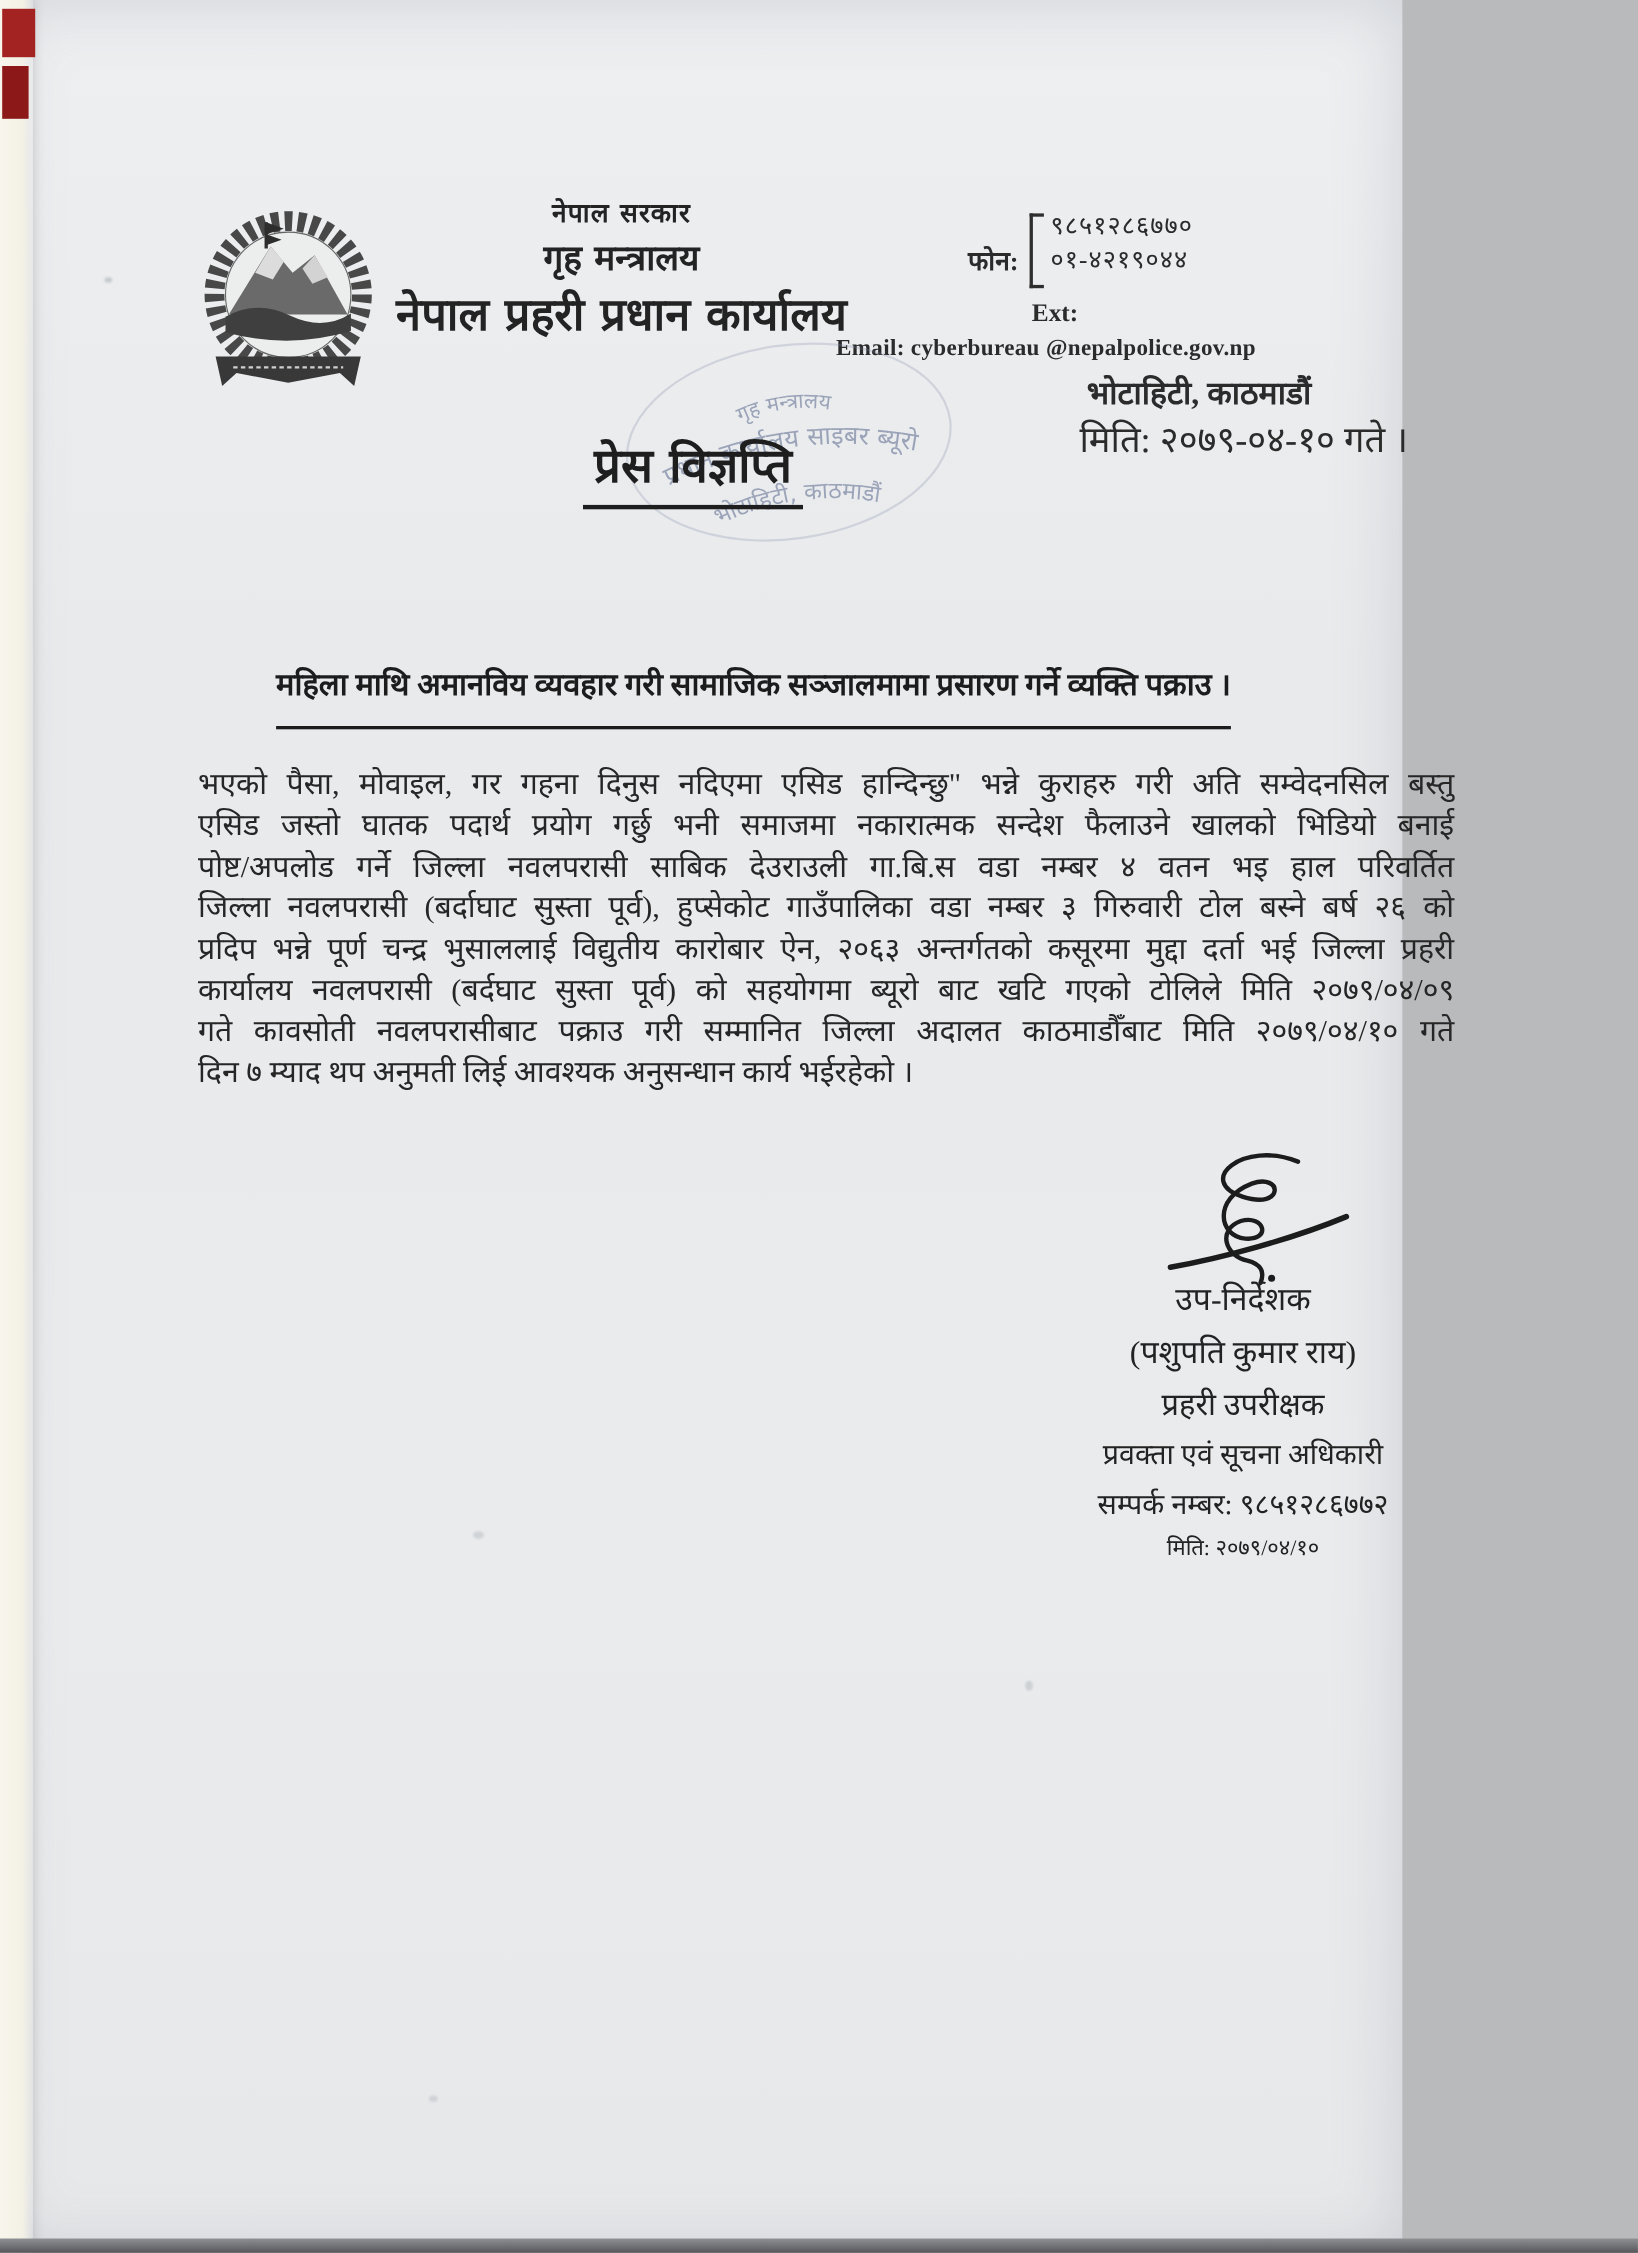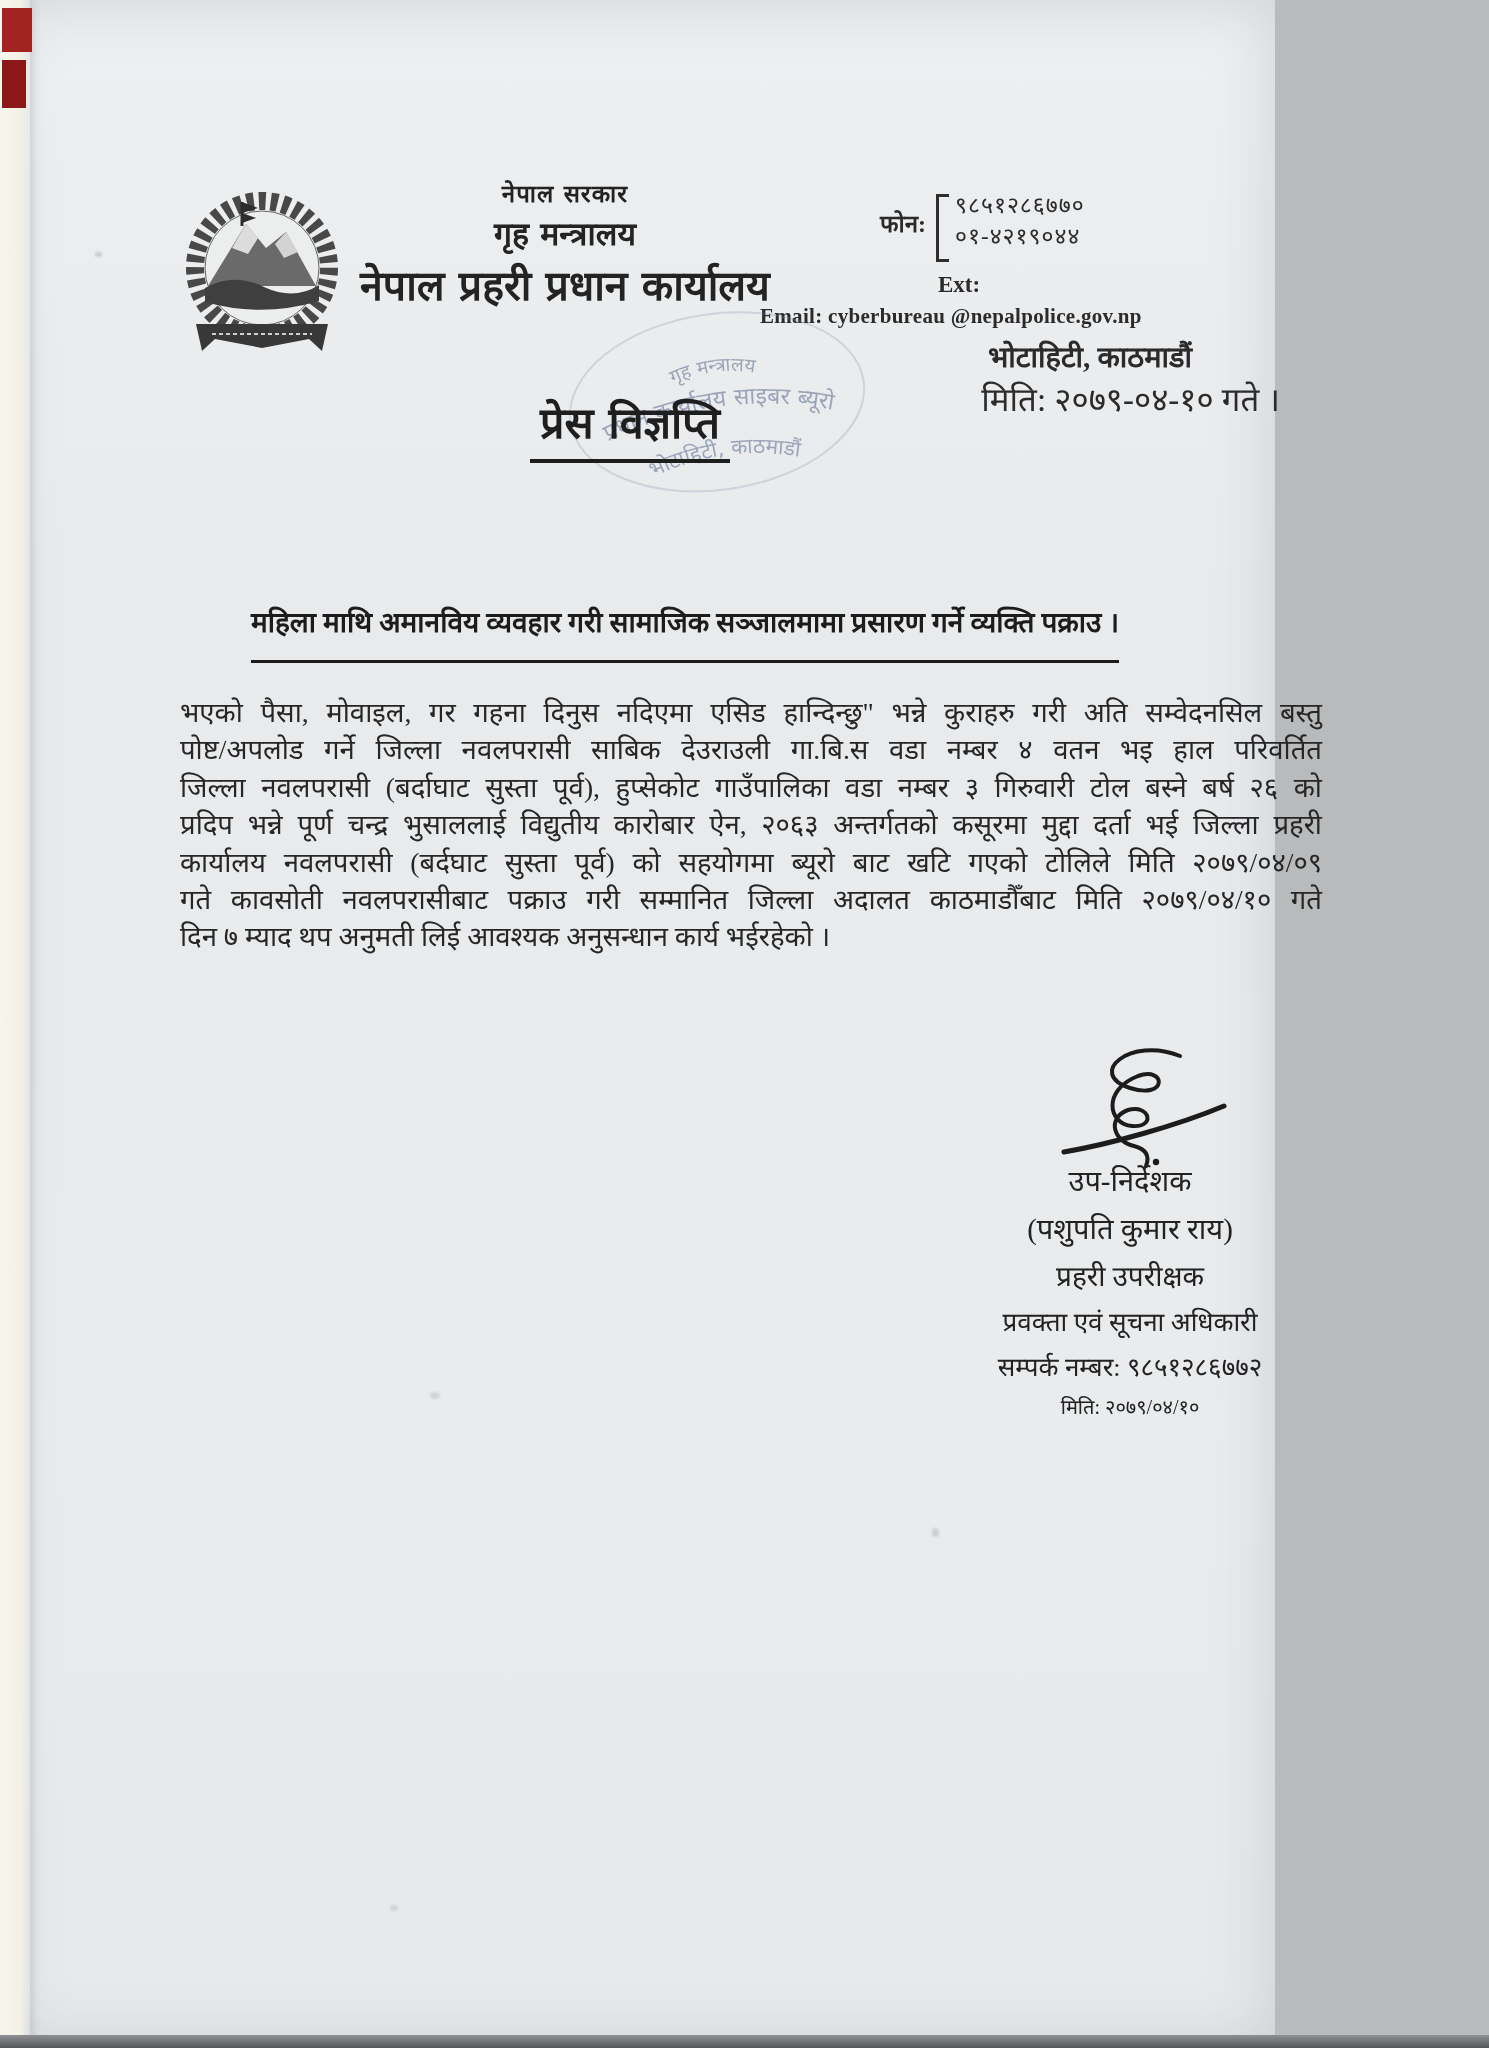--- a/index.html
+++ b/index.html
@@ -32,21 +32,21 @@
   .emblem{position:absolute;left:172px;top:188px;width:180px;height:178px;}
   .head-center{position:absolute;left:330px;top:176px;width:470px;text-align:center;
     font-family:"DejaVu Sans","Liberation Sans",sans-serif;color:#232323;}
   .gov{font-size:24px;font-weight:700;letter-spacing:1px;}
   .ministry{font-size:32px;font-weight:700;margin-top:2px;}
   .office{font-size:41px;font-weight:700;margin-top:2px;white-space:nowrap;}
   .bureau{font-size:37px;font-weight:700;margin-top:4px;}
 
   .right-block{position:absolute;left:850px;top:186px;width:580px;}
   .phone-row{position:absolute;left:30px;top:4px;display:flex;align-items:flex-start;}
-  .phone-label{font-size:24px;font-weight:600;margin-top:16px;}
+  .phone-label{font-size:24px;font-weight:600;margin-top:29px;}
   .phone-bracket{width:10px;height:62px;border-left:3px solid #2e2e2e;border-top:3px solid #2e2e2e;border-bottom:3px solid #2e2e2e;margin:4px 6px 0 10px;}
   .phone-nums{font-size:23px;line-height:31px;letter-spacing:1px;}
   .ext{position:absolute;left:88px;top:86px;font-size:23px;font-weight:700;}
   .email{position:absolute;left:-90px;top:118px;font-size:21px;font-weight:700;letter-spacing:.3px;}
   .addr{position:absolute;left:30px;top:150px;width:420px;text-align:center;font-size:29px;font-weight:600;}
   .hdate{position:absolute;left:10px;top:190px;width:420px;text-align:right;font-size:33px;}
 
   
   .stamp{position:absolute;left:555px;top:282px;width:320px;height:210px;opacity:.72;transform:rotate(-8deg);}
 
@@ -148,20 +148,21 @@
     <div class="title-wrap">
       <span class="title">प्रेस विज्ञप्ति</span>
     </div>
 
     <div class="headline-wrap">
       <span class="headline">महिला माथि अमानविय व्यवहार गरी सामाजिक सञ्जालमामा प्रसारण गर्ने व्यक्ति पक्राउ ।</span>
     </div>
 
     <div class="body-text">
       <div class="body-line">भएको पैसा, मोवाइल, गर गहना दिनुस नदिएमा एसिड हान्दिन्छु" भन्ने कुराहरु गरी अति सम्वेदनसिल बस्तु</div>
+      <div class="body-line">एसिड जस्तो घातक पदार्थ प्रयोग गर्छु भनी समाजमा नकारात्मक सन्देश फैलाउने खालको भिडियो बनाई</div>
       <div class="body-line">पोष्ट/अपलोड गर्ने जिल्ला नवलपरासी साबिक देउराउली गा.बि.स वडा नम्बर ४ वतन भइ हाल परिवर्तित</div>
       <div class="body-line">जिल्ला नवलपरासी (बर्दाघाट सुस्ता पूर्व), हुप्सेकोट गाउँपालिका वडा नम्बर ३ गिरुवारी टोल बस्ने बर्ष २६ को</div>
       <div class="body-line">प्रदिप भन्ने पूर्ण चन्द्र भुसाललाई विद्युतीय कारोबार ऐन, २०६३ अन्तर्गतको कसूरमा मुद्दा दर्ता भई जिल्ला प्रहरी</div>
       <div class="body-line">कार्यालय नवलपरासी (बर्दघाट सुस्ता पूर्व) को सहयोगमा ब्यूरो बाट खटि गएको टोलिले मिति २०७९/०४/०९</div>
       <div class="body-line">गते कावसोती नवलपरासीबाट पक्राउ गरी सम्मानित जिल्ला अदालत काठमाडौँबाट मिति २०७९/०४/१० गते</div>
       <div class="body-line last">दिन ७ म्याद थप अनुमती लिई आवश्यक अनुसन्धान कार्य भईरहेको ।</div>
     </div>
 
     <div class="sig-scribble">
       <svg width="170" height="130" viewBox="0 0 170 130">

